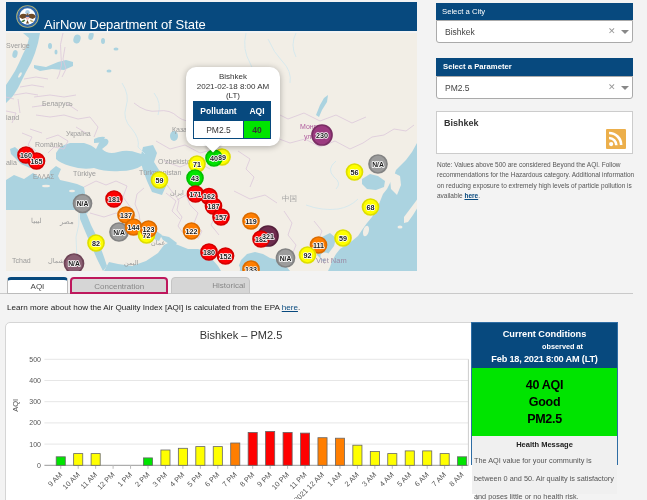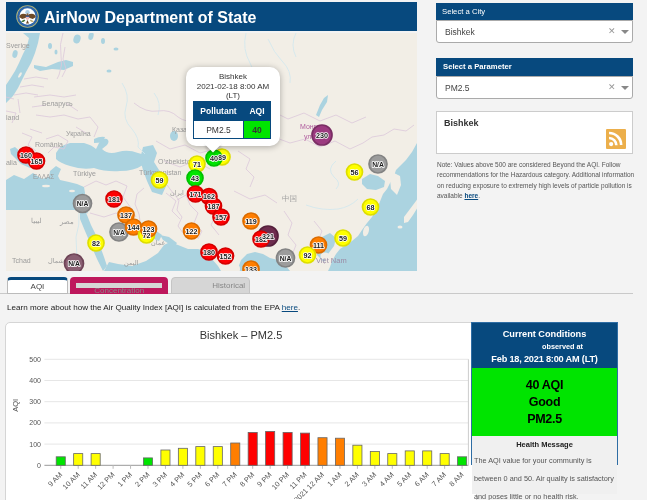--- a/index.html
+++ b/index.html
@@ -18,21 +18,21 @@
     <circle cx="13" cy="8.2" r="2.5" fill="#aecde4"></circle>
     <path d="M3.5,13.5 Q5.5,8.5 10.5,10.3 L13,11.3 L15.5,10.3 Q20.5,8.5 22.5,13.5 L19,15.8 L15.5,14.6 L13,15.2 L10.5,14.6 L7,15.8 Z" fill="#6d4a28"></path>
     <path d="M12,9.8 Q13,8.8 14,9.8 L13.6,11.2 L12.4,11.2 Z" fill="#8a6238"></path>
     <path d="M10.9,12 h4.2 v1.5 h-4.2 Z" fill="#3a5c9c"></path>
     <path d="M10.9,13.5 h4.2 q0,3 -2.1,3.4 q-2.1,-0.4 -2.1,-3.4 Z" fill="#e89898"></path>
     <path d="M11.6,13.5 v3 M13,13.5 v3.4 M14.4,13.5 v3" stroke="#ffffff" stroke-width="0.45" fill="none"></path>
     <path d="M13,17 L11.3,20.8 L14.7,20.8 Z" fill="#6d4a28"></path>
     <path d="M9.5,16.5 Q7,17 5.5,19.5 Q8.5,19.5 10.5,17.8 Z" fill="#4a7a3a"></path>
     <path d="M16.5,16.5 Q19,17 20.5,19.5 Q17.5,19.5 15.5,17.8 Z" fill="#c8b078"></path>
   </svg>
-  <div class="abs" style="left:38px;top:7px;color:#fff;font-size:16px;font-weight:bold;">AirNow Department of State</div>
+  <div class="abs" style="left:38px;top:15px;color:#fff;font-size:13px;font-weight:normal;">AirNow Department of State</div>
 </div>
 
 <div class="abs" style="left:6px;top:33px;width:411px;height:238px;background:#f2eee6;overflow:hidden;">
   <svg width="411" height="238" viewBox="0 0 411 238" style="display:block">
 <rect width="411" height="238" fill="#f2eee6"></rect>
 <g fill="#abd3e0">
         <path d="M17,0 L23,5 L21,13 L17,21 L13,30 L9,38 L4,46 L0,52 L0,70 L7,63 L12,55 L16,47 L20,39 L25,30 L29,20 L32,10 L34,0 Z"></path>
         <path d="M28,32 L40,34 L52,29 L60,27 L67,29 L67,33 L58,37 L46,36 L34,38 L28,35 Z"></path>
         <ellipse cx="71" cy="6" rx="3.5" ry="4.5" transform="rotate(20 71 6)"></ellipse>
         <ellipse cx="85" cy="3" rx="2.5" ry="4" transform="rotate(15 85 3)"></ellipse>
@@ -248,21 +248,21 @@
     <circle cx="4.9" cy="14.3" r="2" fill="#fff"></circle>
     <path d="M2.9,8.5 a6.9,6.9 0 0 1 6.9,6.9" stroke="#fff" stroke-width="2.5" fill="none"></path>
     <path d="M2.9,3.8 a11.5,11.5 0 0 1 11.5,11.5" stroke="#fff" stroke-width="2.5" fill="none"></path>
   </svg>
 </div>
 
 <div class="abs" style="left:437px;top:159.5px;font-size:6.5px;color:#555;line-height:10.6px;">Note: Values above 500 are considered Beyond the AQI. Follow<br>recommendations for the Hazardous category. Additional information<br>on reducing exposure to extremely high levels of particle pollution is<br>available <b style="color:#07497e;text-decoration:underline;">here</b>.</div>
 
 <div class="abs" style="left:0;top:293.2px;width:633px;height:1px;background:#c9c9c9;"></div>
 <div class="abs" style="left:6.6px;top:276.5px;width:61.7px;height:17.7px;background:#fff;border:1px solid #bbb;border-top:3px solid #07497e;border-radius:4px 4px 0 0;box-sizing:border-box;text-align:center;font-size:8px;color:#444;line-height:13px;">AQI</div>
-<div class="abs" style="left:69.9px;top:276.5px;width:98.6px;height:17.2px;background:#d6d6d6;border:6px solid #be185d;border-radius:4px 4px 0 0;box-sizing:border-box;text-align:center;font-size:8px;color:#888;line-height:16px;">Concentration</div>
+<div class="abs" style="left:69.9px;top:276.5px;width:98.6px;height:17.2px;background:#d6d6d6;border:2px solid #be185d;border-radius:4px 4px 0 0;box-sizing:border-box;text-align:center;font-size:8px;color:#888;line-height:16px;">Concentration</div>
 <div class="abs" style="left:171px;top:276.5px;width:79.4px;height:17.2px;background:#d6d6d6;border:1px solid #c5c5c5;border-radius:4px 4px 0 0;box-sizing:border-box;text-align:center;font-size:8px;color:#888;line-height:16px;padding-left:36px;">Historical</div>
 
 <div class="abs" style="left:7px;top:302.5px;font-size:8.1px;color:#222;">Learn more about how the Air Quality Index [AQI] is calculated from the EPA <span style="color:#07497e;text-decoration:underline;">here</span>.</div>
 
 <div class="abs" style="left:5px;top:322px;width:472px;height:190px;background:#fff;border:1px solid #d5d5d5;border-radius:5px;box-sizing:border-box;">
   <div style="text-align:center;font-size:11px;color:#333;margin-top:6px;">Bishkek – PM2.5</div>
   <svg width="470" height="176" style="position:absolute;left:0;top:0;" viewBox="0 0 470 176">
 <line x1="38.4" y1="142.3" x2="462.4" y2="142.3" stroke="#999" stroke-width="1"></line>
 <text x="35" y="144.8" text-anchor="end" font-size="7" fill="#555">0</text>
 <line x1="38.4" y1="121.1" x2="462.4" y2="121.1" stroke="#e6e6e6" stroke-width="1"></line>

